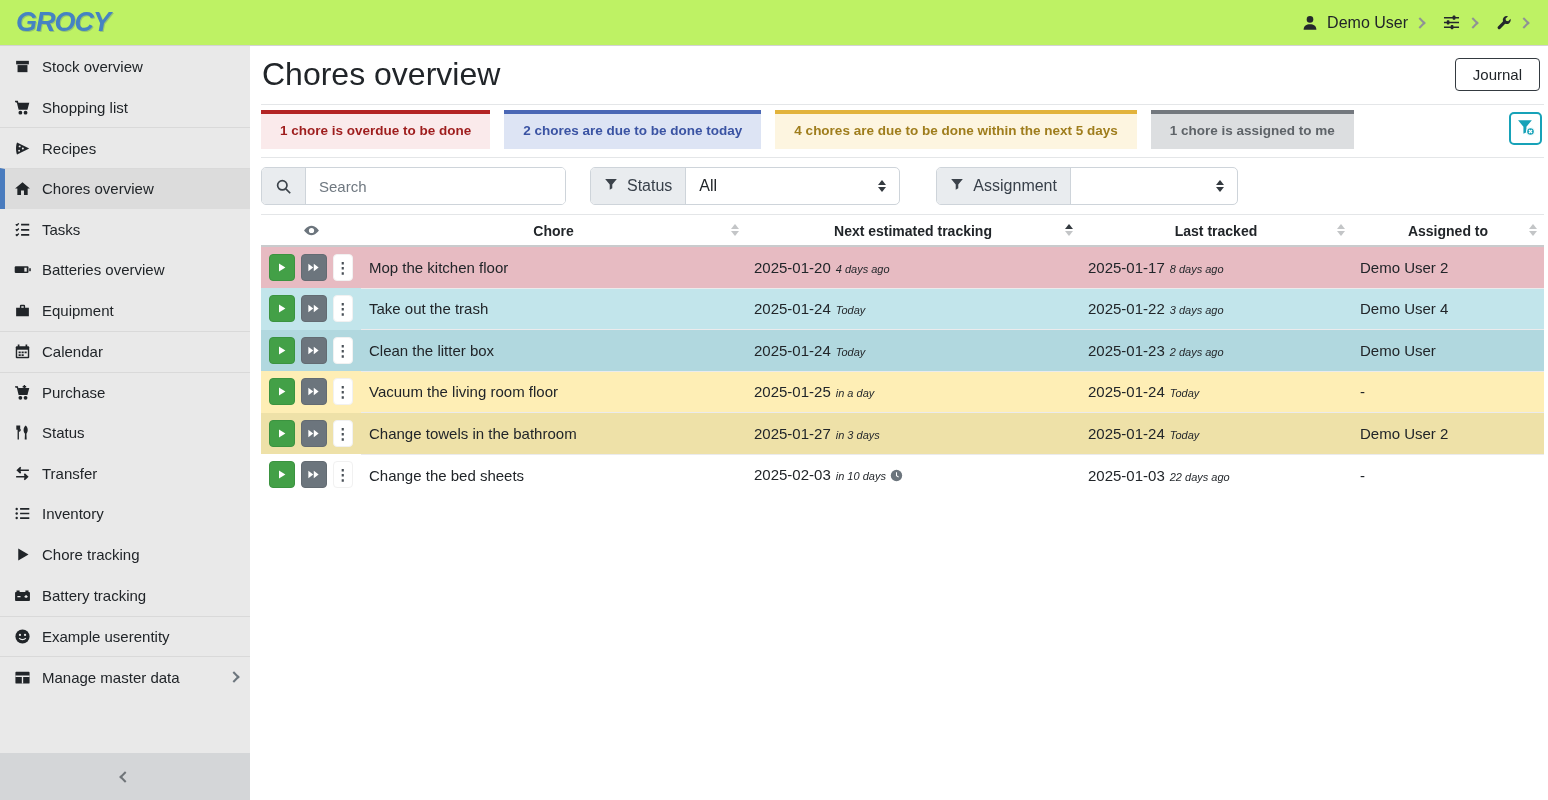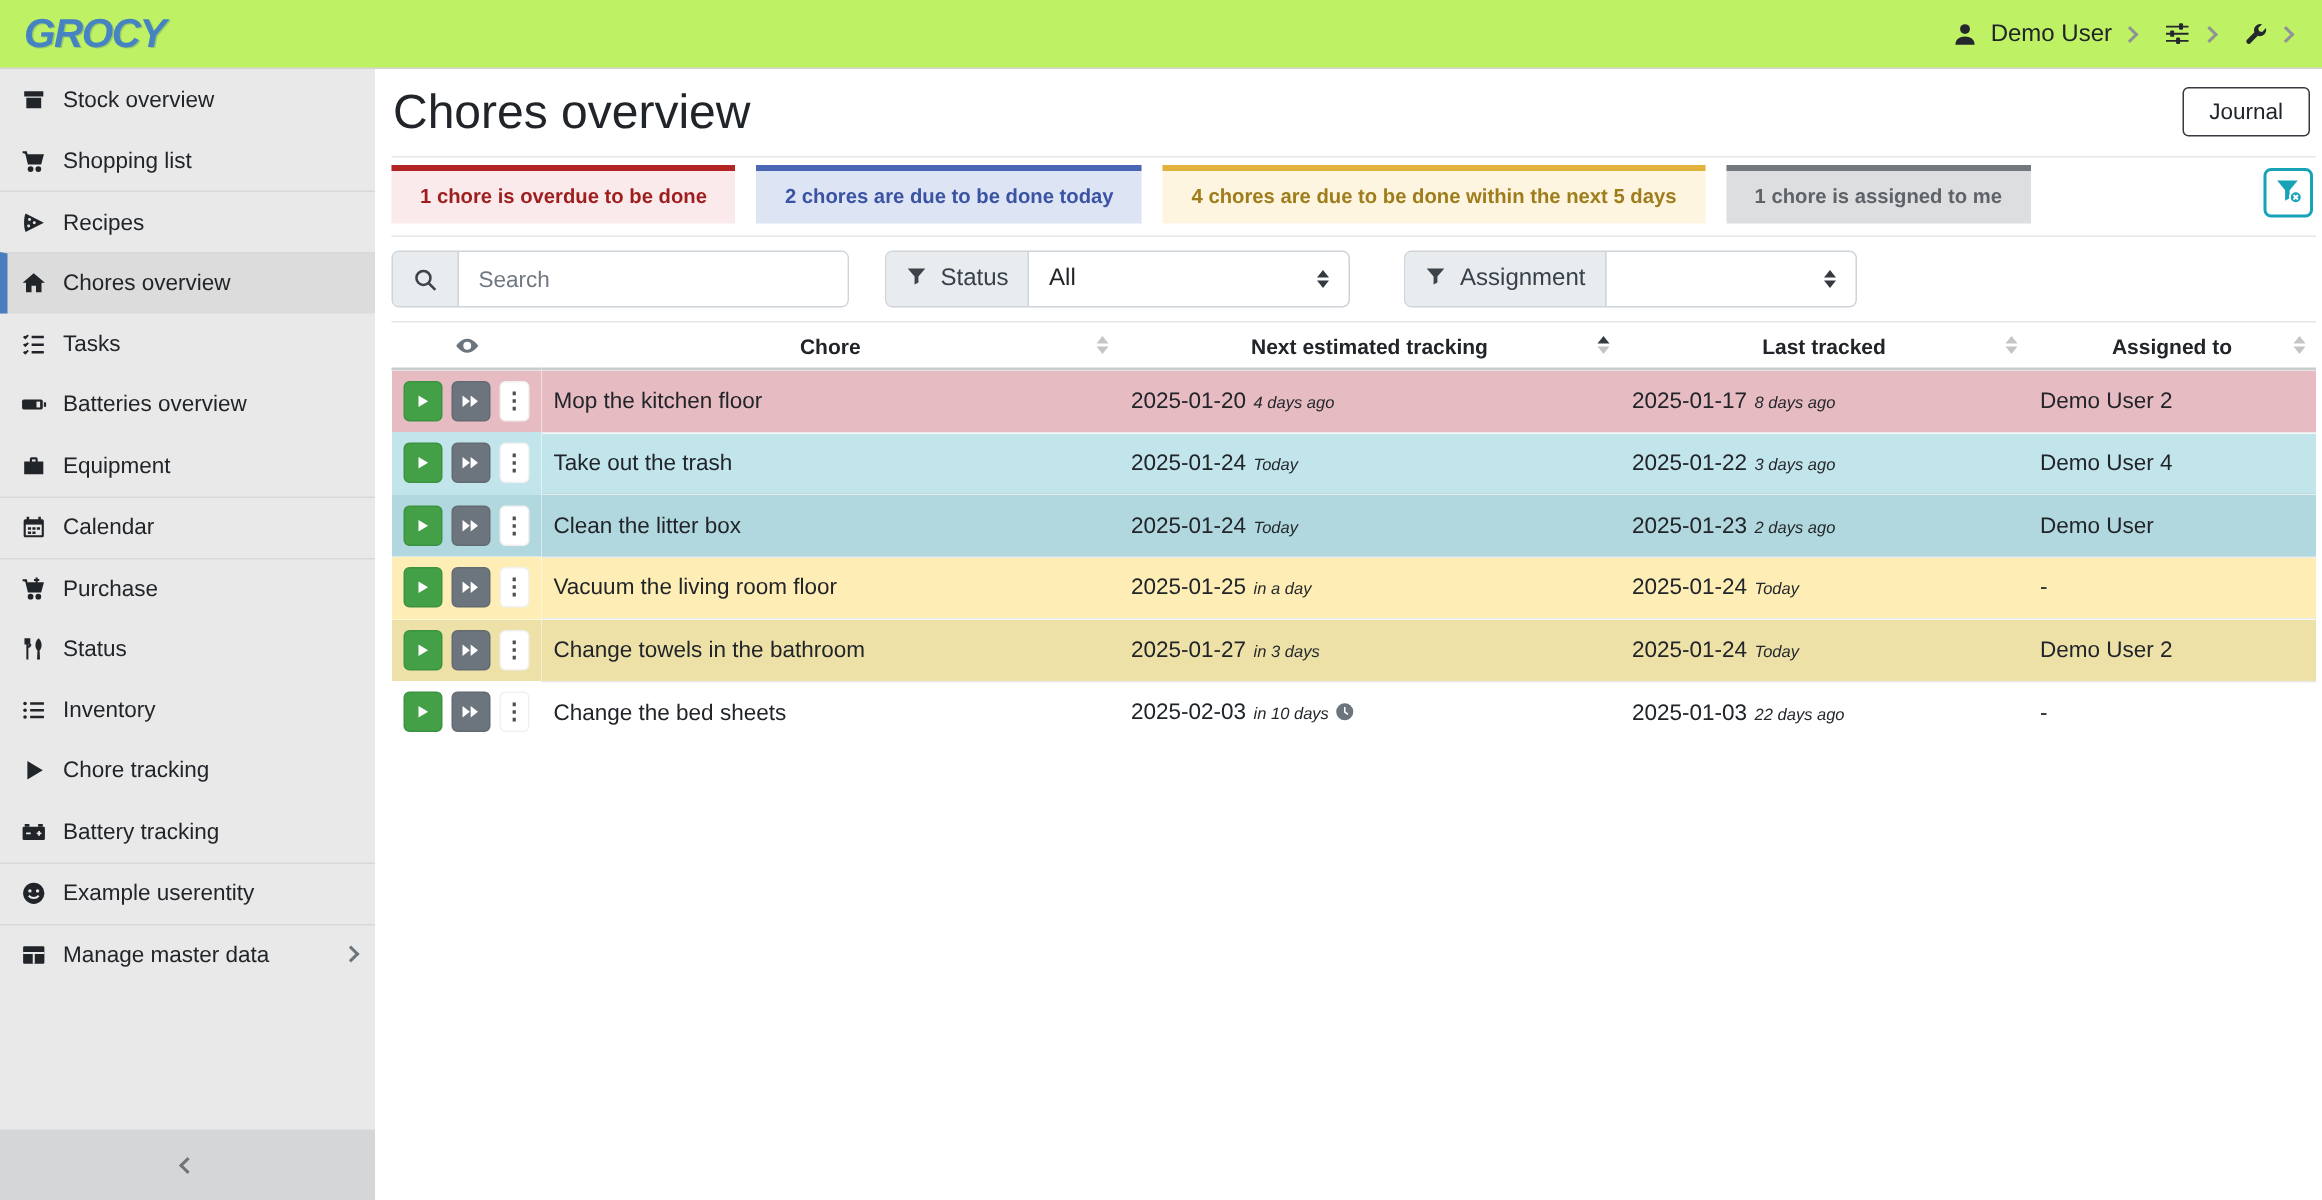--- a/index.html
+++ b/index.html
@@ -232,20 +232,29 @@
         <span class="icn">
           <svg viewBox="0 0 24 24">
             <path d="M4.2 2v6M7.8 2v6M6 2v20M6 10.3c1.6 0 2.8-1.2 2.8-2.8" fill="none" stroke="#212529" stroke-width="1.9"></path>
             <path d="M16.5 2c3.4 2.6 3.9 8.6 1 11.6l.4 8.4h-2.8l.4-8.4c-2.9-3-2.4-9 1-11.6z"></path>
           </svg>
         </span>
         <span class="lbl">Status</span>
       </div>
       <div class="side-item">
         <span class="icn">
+          <svg viewBox="0 0 24 24" fill="none" stroke="#212529" stroke-width="2.2">
+            <path d="M21 7.3H6M9.4 3.2L5 7.3l4.4 4.1"></path>
+            <path d="M3 16.7h15M14.6 12.6l4.4 4.1-4.4 4.1"></path>
+          </svg>
+        </span>
+        <span class="lbl">Transfer</span>
+      </div>
+      <div class="side-item">
+        <span class="icn">
           <svg viewBox="0 0 24 24">
             <circle cx="3.8" cy="5.6" r="1.7"></circle>
             <circle cx="3.8" cy="12" r="1.7"></circle>
             <circle cx="3.8" cy="18.4" r="1.7"></circle>
             <path d="M8.6 4.4h13v2.4h-13zM8.6 10.8h13v2.4h-13zM8.6 17.2h13v2.4h-13z"></path>
           </svg>
         </span>
         <span class="lbl">Inventory</span>
       </div>
       <div class="side-item">

